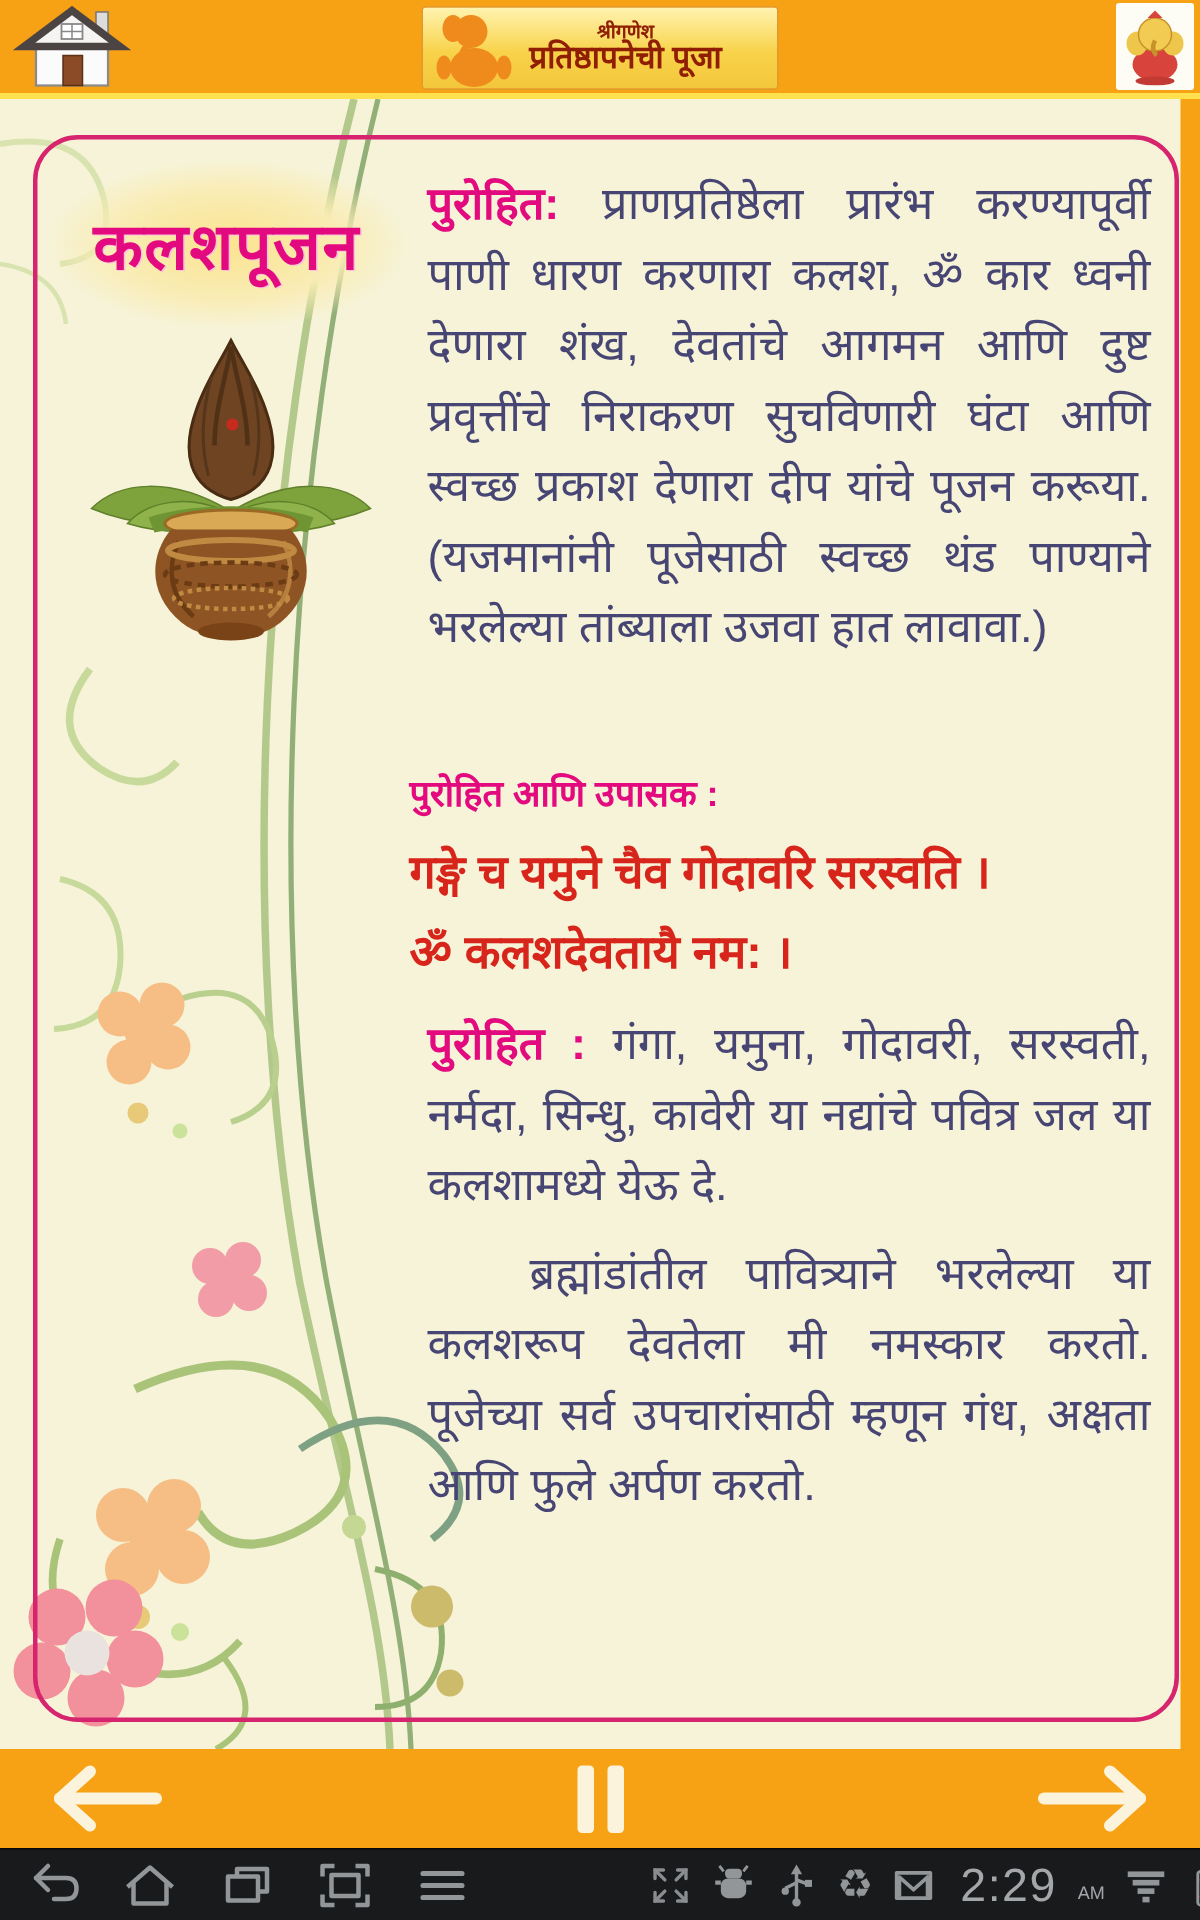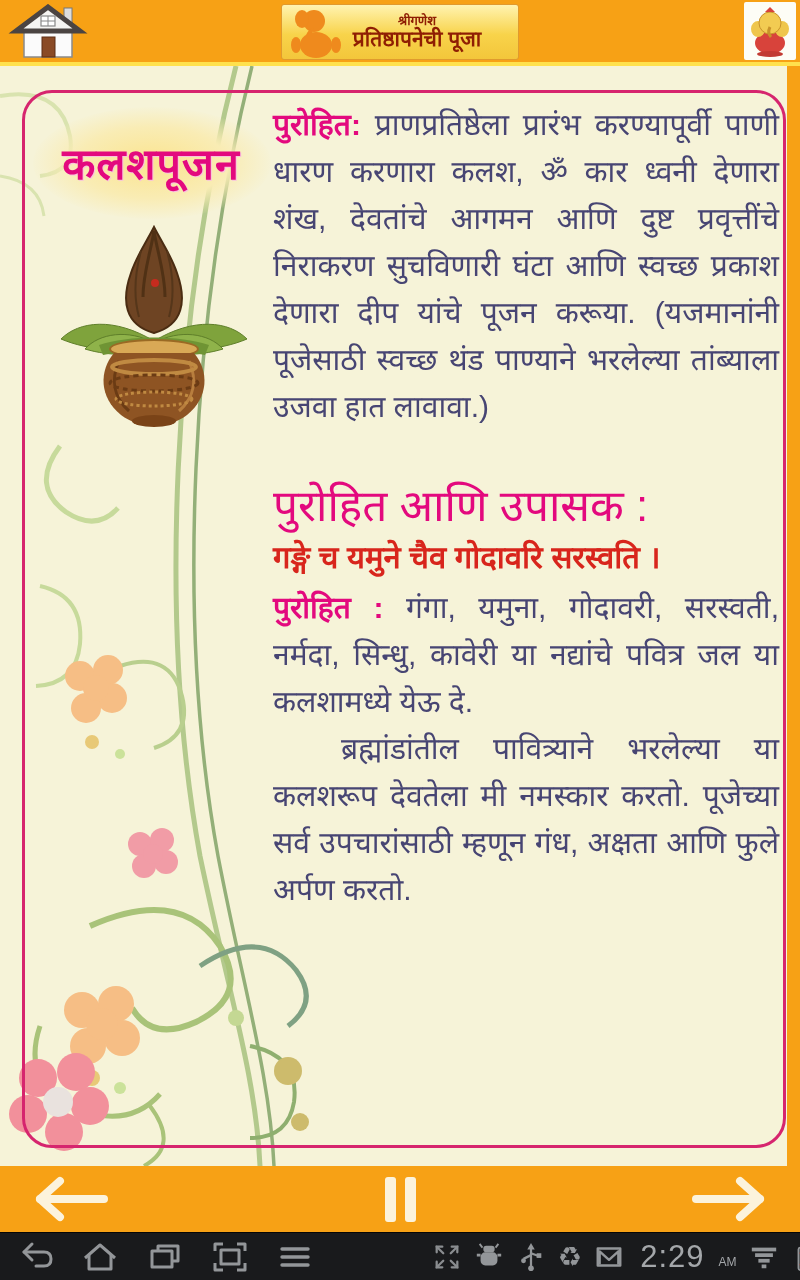--- a/index.html
+++ b/index.html
@@ -40,23 +40,23 @@
     position:absolute;left:0px;top:40px;width:252px;text-align:center;
     font-size:43px;font-weight:bold;color:#E3097E;text-shadow:1px 1px 0 #f9c2dd;
     letter-spacing:1px;
   }
   .kalash{position:absolute;left:34px;top:128px;width:190px;height:212px;}
   .text-col{
     position:absolute;left:248px;top:8px;width:506px;
     color:#474573;font-size:30px;line-height:47px;text-align:justify;
   }
   .lbl-pink{color:#E3097E;font-weight:bold;}
-  .para{margin:0;}
+  .para{margin:12px;}
   .gap1{height:51px;}
-  .mantra-head{color:#E3097E;font-weight:normal;font-size:44px;line-height:50px;}
+  .mantra-head{color:#E3097E;font-weight:bold;font-size:24px;line-height:50px;}
   .mantra{color:#D8251C;font-weight:bold;font-size:31px;line-height:53px;text-align:left;}
   .closing{text-indent:68px;}
   
   .player-bar{
     position:absolute;left:0;top:1166px;width:800px;height:66px;background:#F7A115;
     display:flex;align-items:center;justify-content:space-between;padding:0 30px;box-sizing:border-box;
   }
   .nav-arrow{width:82px;height:46px;cursor:pointer;}
   .pause-btn{display:flex;gap:9px;cursor:pointer;}
   .pause-btn span{display:block;width:11px;height:45px;background:#FCF3DC;border-radius:3px;}
@@ -219,20 +219,21 @@
         <ellipse cx="95" cy="200" rx="22" ry="6" fill="#7A4317"></ellipse>
       </svg>
 
       <div class="text-col">
         <p class="para"><span class="lbl-pink">पुरोहित:</span> <span>प्राणप्रतिष्ठेला प्रारंभ करण्यापूर्वी पाणी धारण करणारा कलश, ॐ कार ध्वनी देणारा शंख, देवतांचे आगमन आणि दुष्ट प्रवृत्तींचे निराकरण सुचविणारी घंटा आणि स्वच्छ प्रकाश देणारा दीप यांचे पूजन करूया. (यजमानांनी पूजेसाठी स्वच्छ थंड पाण्याने भरलेल्या तांब्याला उजवा हात लावावा.)</span></p>
 
         <div class="gap1"></div>
 
         <div class="mantra-head">पुरोहित आणि उपासक :</div>
         <div class="mantra">गङ्गे च यमुने चैव गोदावरि सरस्वति ।</div>
+        <div class="mantra">ॐ कलशदेवतायै नम: ।</div>
 
         <p class="para"><span class="lbl-pink">पुरोहित :</span> <span>गंगा, यमुना, गोदावरी, सरस्वती, नर्मदा, सिन्धु, कावेरी या नद्यांचे पवित्र जल या कलशामध्ये येऊ दे.</span></p>
 
         <p class="para closing">ब्रह्मांडांतील पावित्र्याने भरलेल्या या कलशरूप देवतेला मी नमस्कार करतो. पूजेच्या सर्व उपचारांसाठी म्हणून गंध, अक्षता आणि फुले अर्पण करतो.</p>
       </div>
     </div>
   </div>
 
   <div class="player-bar">
     <svg class="nav-arrow" viewBox="0 0 82 46">

